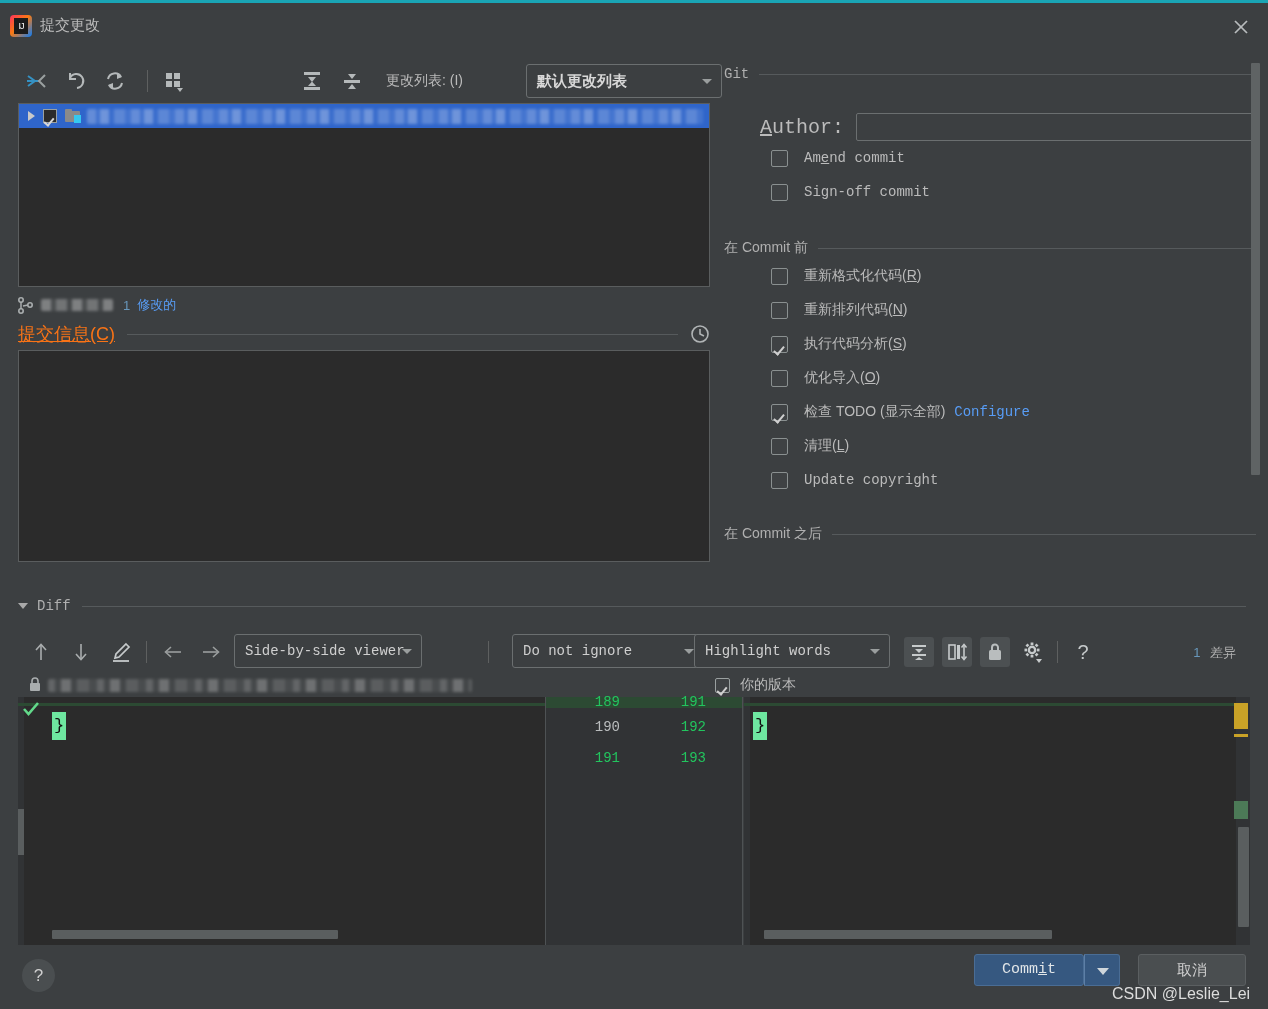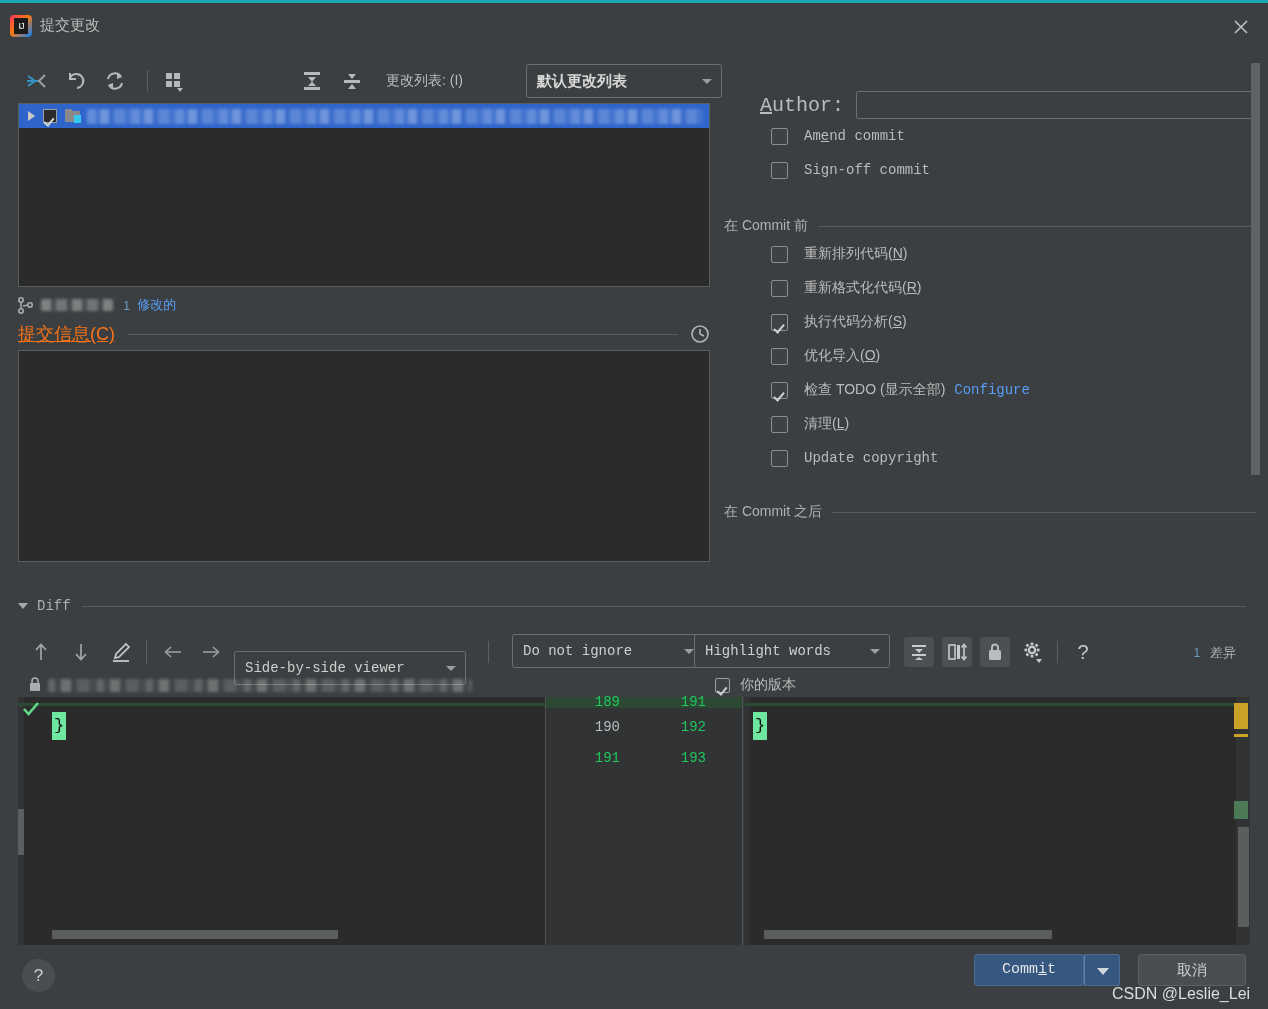--- a/index.html
+++ b/index.html
@@ -159,21 +159,21 @@
   
   .diff-head { position: absolute; left: 18px; top: 592px; width: 1228px; display: flex; align-items: center; height: 22px;}
   .diff-caret { width: 0; height: 0; border-left: 5px solid transparent; border-right: 5px solid transparent; border-top: 6px solid #a9a9a9; margin-right: 9px; cursor: default;}
   .diff-head .t { font-size: 14px; font-family: "Liberation Mono", monospace; color: #b0b0b0;}
   .diff-head .ln { flex: 1; height: 1px; background: #565a5c; margin-left: 11px;}
 
   .diff-toolbar { position: absolute; left: 18px; top: 630px; width: 1232px; height: 40px;}
   .dtb { position: absolute; top: 4px; width: 30px; height: 30px; display: flex; align-items: center; justify-content: center; cursor: default;}
   .dtb.boxed { background: #4c5052; border-radius: 3px; }
   .dtb-sep { position: absolute; top: 8px; width: 1px; height: 22px; background: #5e6060;}
-  #cmb-viewer { left: 216px; top: 18px; width: 232px; }
+  #cmb-viewer { left: 216px; top: 1px; width: 188px; }
   #cmb-ignore { left: 494px; top: 1px; width: 192px; }
   #cmb-highlight { left: 676px; top: 1px; width: 196px; }
   .combo.mono .ctext { font-family: "Liberation Mono", monospace; font-size: 14px;}
   .diff-count { position: absolute; right: 14px; top: 11px; font-size: 13px; white-space: nowrap;}
   .diff-count .num { color: #6897bb; }
   .diff-count .lbl { color: #b0b0b0; margin-left: 6px;}
 
   .path-row { position: absolute; left: 18px; top: 672px; width: 1232px; height: 22px;}
   .lock-ic { position: absolute; left: 11px; top: 2px; width: 12px; height: 14px;}
   .path-blur {
@@ -370,20 +370,24 @@
       </span>
     </div>
 
     <div class="msg-area">
       
     </div>
   </div>
 
   <div class="right-col">
 
+    <div class="grp-head">
+      <span class="t">Git</span>
+      <span class="ln"></span>
+    </div>
 
     <div class="author-row">
       <span class="author-label"><u>A</u>uthor:</span>
       <span class="author-input" title=""></span>
     </div>
 
     <div class="chk-row">
       <span class="chk-box"></span>
       <span class="chk-lbl mono">Am<u>e</u>nd commit</span>
     </div>
@@ -393,25 +397,25 @@
       <span class="chk-lbl mono">Sign-off commit</span>
     </div>
 
     <div class="grp-head cjk" style="margin-top:28px;">
       <span class="t cjk">在 Commit 前</span>
       <span class="ln"></span>
     </div>
 
     <div class="chk-row">
       <span class="chk-box"></span>
+      <span class="chk-lbl">重新格式化代码(<u>R</u>)</span>
+    </div>
+    <div class="chk-row">
+      <span class="chk-box"></span>
       <span class="chk-lbl">重新排列代码(<u>N</u>)</span>
-    </div>
-    <div class="chk-row">
-      <span class="chk-box"></span>
-      <span class="chk-lbl">重新格式化代码(<u>R</u>)</span>
     </div>
     <div class="chk-row">
       <span class="chk-box on"></span>
       <span class="chk-lbl">执行代码分析(<u>S</u>)</span>
     </div>
     <div class="chk-row">
       <span class="chk-box"></span>
       <span class="chk-lbl">优化导入(<u>O</u>)</span>
     </div>
     <div class="chk-row">

